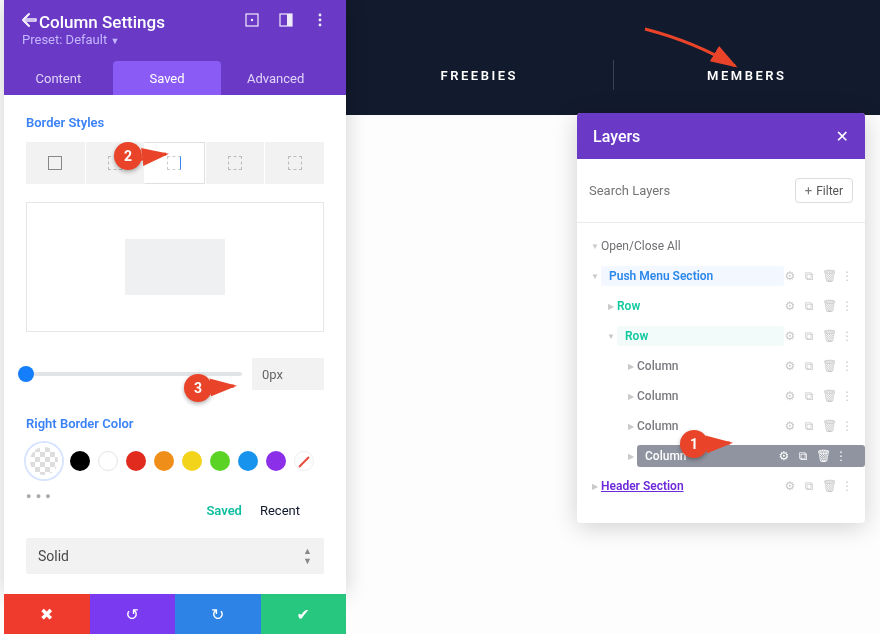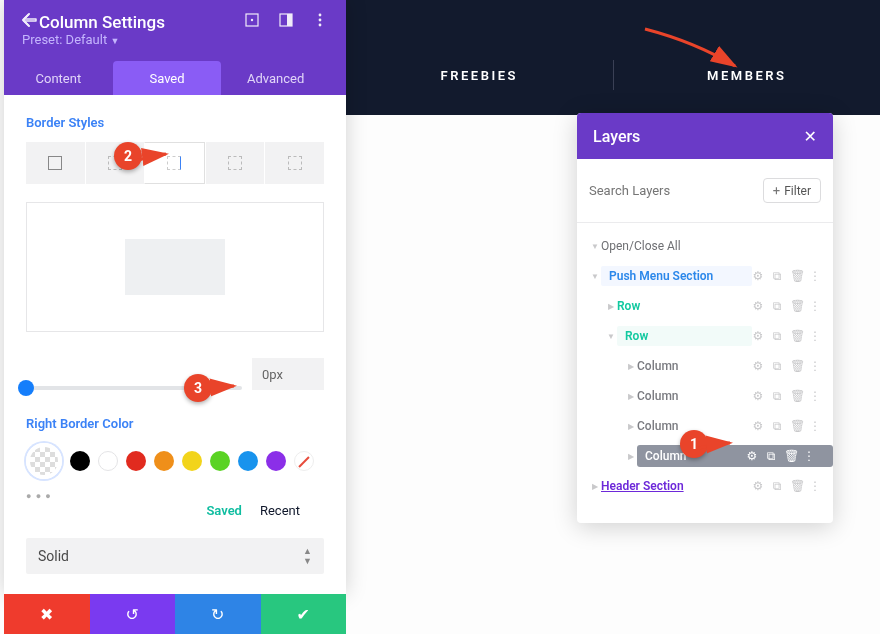--- a/index.html
+++ b/index.html
@@ -30,21 +30,21 @@
   .bs-btn { flex: 1; height: 42px; background: #f2f2f3; display: flex; align-items: center; justify-content: center; cursor: pointer; }
   .bs-btn + .bs-btn { border-left: 1px solid #fff; }
   .bs-active { background: #fff; border: 1px solid #e0e0e0; }
   .sq-solid { width: 14px; height: 14px; border: 1.6px solid #888; }
   .sq-dash { width: 14px; height: 14px; border: 1.6px dashed #bbb; }
   .sq-dash-r { width: 14px; height: 14px; border: 1.6px dashed #ccc; border-right: 1.8px solid #3b82f6; }
 
   .preview-box { border: 1px solid #e6e6e8; height: 130px; display: flex; align-items: center; justify-content: center; margin-bottom: 26px; }
   .preview-inner { width: 100px; height: 56px; background: #eef0f2; }
 
-  .slider-row { display: flex; align-items: flex-end; gap: 10px; margin-bottom: 26px; }
+  .slider-row { display: flex; align-items: center; gap: 10px; margin-bottom: 26px; }
   .slider-track { position: relative; flex: 1; height: 4px; background: #e2e4e7; border-radius: 3px; }
   .slider-thumb { position: absolute; left: 0; top: 50%; transform: translate(-50%,-50%); width: 16px; height: 16px; background: #157efb; border-radius: 50%; }
   .slider-val { width: 72px; height: 32px; background: #f2f2f3; display:flex; align-items:center; padding-left: 10px; font-size: 13px; color: #666; }
 
   .swatches { display: flex; gap: 8px; align-items: center; margin-bottom: 12px; }
   .swatch { width: 20px; height: 20px; border-radius: 50%; cursor: pointer; }
   .swatch.big { width: 36px; height: 36px; border: 4px solid #fff; box-shadow: 0 0 0 2px #d7e4ff; background:
      repeating-conic-gradient(#ddd 0 25%, #fff 0 50%) 0 0/10px 10px; position: relative; }
   .swatch.nocolor { background: #fff; border:1px solid #eee; position: relative; }
   .swatch.nocolor::after { content:''; position:absolute; left:2px; right:2px; top:50%; height:2px; background:#e74c3c; transform: rotate(-45deg); }
@@ -57,21 +57,21 @@
   .select .chev { position:absolute; right:12px; top:50%; transform:translateY(-50%); color:#888; font-size:9px; display:flex; flex-direction:column; gap:1px;}
 
   .panel-footer { display:flex; height:40px; position: absolute; bottom: 0; left: 4px; width: 342px;}
   .pf-btn { flex:1; display:flex; align-items:center; justify-content:center; color:#fff; font-size:16px; cursor:pointer;}
   .pf-red { background:#ef3b2d; }
   .pf-purple { background:#7a3af0; }
   .pf-blue { background:#2e84e6; }
   .pf-green { background:#28c77f; }
 
   
-  .layers { position:absolute; top:113px; left: 577px; width: 256px; background:#fff; border-radius: 4px; box-shadow: 0 4px 24px rgba(0,0,0,0.18); }
+  .layers { position:absolute; top:113px; left: 577px; width: 288px; background:#fff; border-radius: 4px; box-shadow: 0 4px 24px rgba(0,0,0,0.18); }
   .layers-head { background:#6a3ac7; color:#fff; height:46px; display:flex; align-items:center; padding:0 16px; border-radius:4px 4px 0 0;}
   .layers-head .title { font-size:16px; font-weight:500; }
   .layers-head .close { margin-left:auto; cursor:pointer; font-size:16px;}
   .layers-search { display:flex; align-items:center; padding:19px 12px; border-bottom:1px solid #ebebed;}
   .layers-search input { border:none; outline:none; flex:1; font-size:13px; color:#666; background:transparent;}
   .filter-btn { display:flex; align-items:center; gap:4px; font-size:12px; color:#555; border:1px solid #dcdcde; padding:4px 9px; border-radius:4px; cursor:pointer;}
   .layer-list { padding: 8px 0 22px 0; }
   .layer-row { display:flex; align-items:center; height:30px; font-size:12px; position:relative;}
   .layer-row .caret { width:12px; text-align:center; color:#c9c9cb; font-size:8px;}
   .layer-row .label { flex:1; white-space:nowrap; overflow:hidden; text-overflow:ellipsis;}

